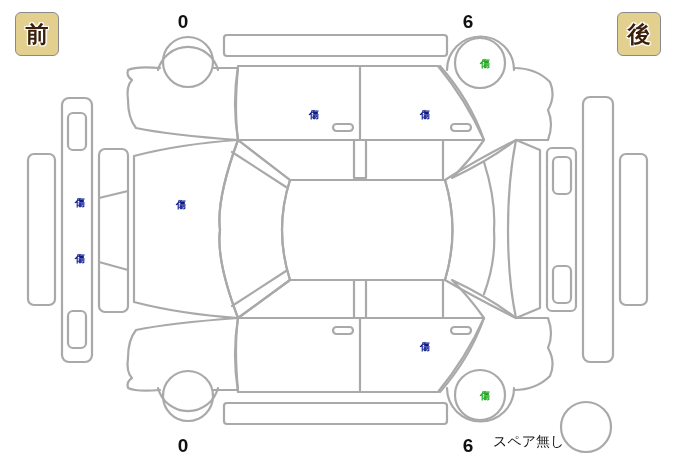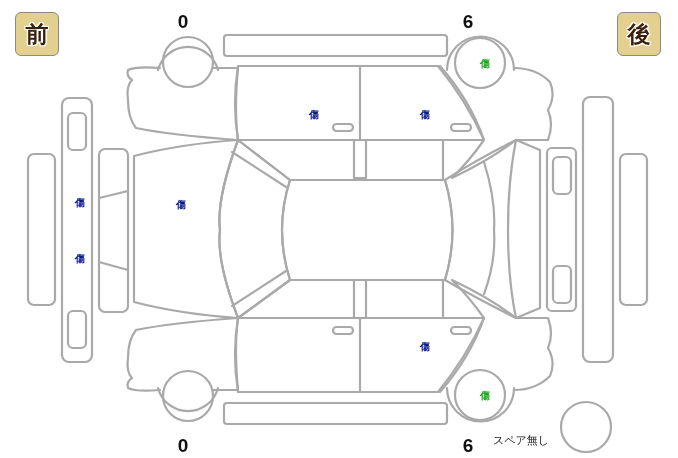--- a/index.html
+++ b/index.html
@@ -13,21 +13,21 @@
              display: flex; align-items: center; justify-content: center;
              font-family: "DejaVu Sans", sans-serif; font-weight: bold; font-size: 23px;
              color: #3a1f0a;
              text-shadow: 0 0 2px #fff, 0 0 2px #fff, 0 0 3px #fff, 1px 1px 0 #fff, -1px -1px 0 #fff, 1px -1px 0 #fff, -1px 1px 0 #fff; }
     .tread { position: absolute; font-family: "Liberation Sans", sans-serif; font-weight: bold;
              font-size: 19px; color: #111; transform: translate(-50%, 0); }
     .mark { position: absolute; font-family: "DejaVu Sans", sans-serif; font-weight: bold;
             font-size: 10px; line-height: 10px; transform: translate(-50%, -50%); }
     .mark.blue { color: #0d1a8c; }
     .mark.green { color: #1ea81e; }
-    .spare-label { position: absolute; font-family: "DejaVu Sans", sans-serif; font-size: 11px;
+    .spare-label { position: absolute; font-family: "DejaVu Sans", sans-serif; font-size: 14px;
                    color: #111; left: 493px; top: 433px; }
   </style>
 </head>
 <body>
 
 <svg id="diagram" viewBox="0 0 678 458" xmlns="http://www.w3.org/2000/svg">
 
   <rect class="ln" x="28" y="154" width="27" height="151" rx="6"></rect>
   <rect class="ln" x="62" y="98" width="30" height="264" rx="7"></rect>
   <rect class="ln" x="68" y="113" width="18" height="37" rx="5"></rect>

